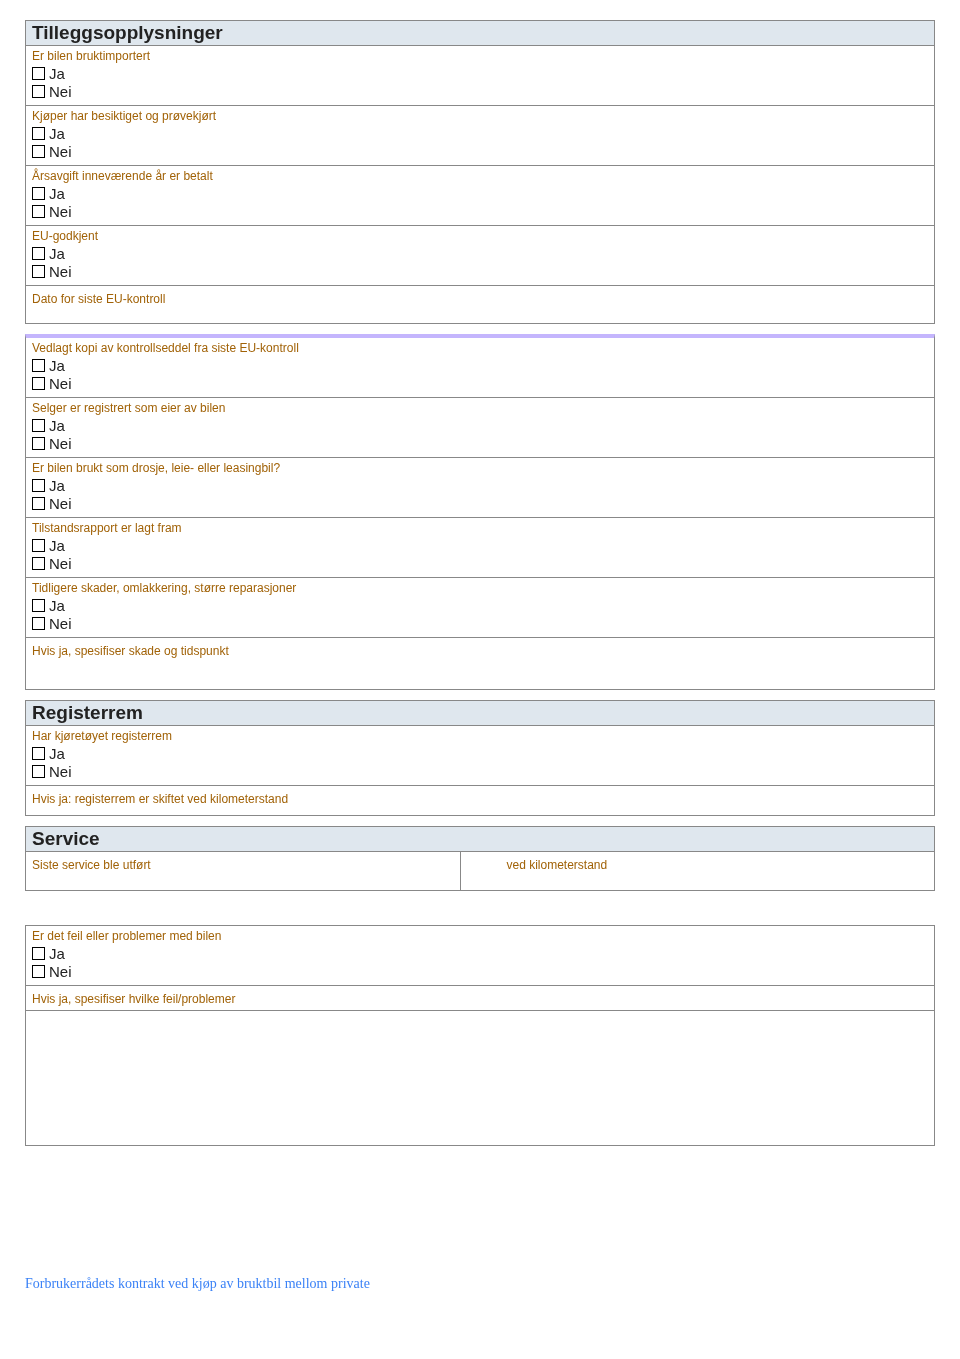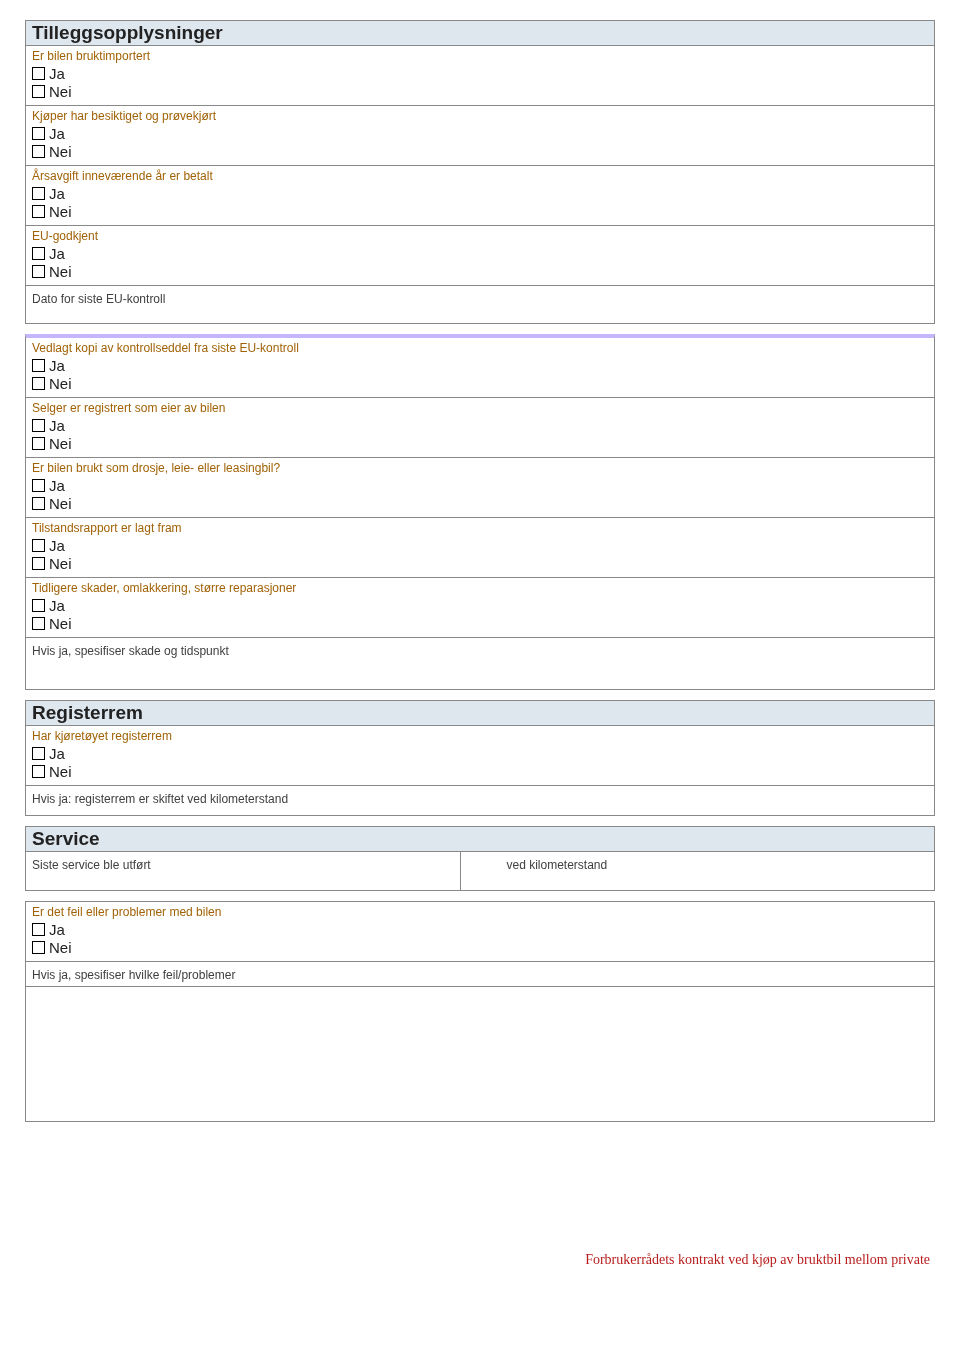--- a/index.html
+++ b/index.html
@@ -50,21 +50,21 @@
       color: #222;
     }
     .text-row {
       border: 1px solid #888;
       border-top: none;
       padding: 3px 6px;
       min-height: 38px;
     }
     .text-row-label {
       font-size: 12px;
-      color: #404040;
+      color: #a16207;
     }
     .gap {
       height: 10px;
     }
     .large-text-row {
       border: 1px solid #888;
       border-top: none;
       padding: 3px 6px;
       min-height: 52px;
     }
@@ -77,24 +77,24 @@
     .two-col-cell {
       flex: 1;
       padding: 3px 6px;
       min-height: 38px;
     }
     .two-col-cell:first-child {
       border-right: 1px solid #888;
     }
     .footer {
       margin-top: 130px;
-      text-align: right;
+      text-align: left;
       font-family: 'Times New Roman', Times, serif;
       font-size: 14px;
-      color: #b91c1c;
+      color: #3b82f6;
       padding-right: 5px;
     }
     .footer-line {
       display: block;
     }
     .large-bottom {
       border: 1px solid #888;
       border-top: none;
       min-height: 135px;
     }
@@ -250,21 +250,21 @@
   <div class="two-col-cell">
     <span class="text-row-label">Siste service ble utført</span>
   </div>
   <div class="two-col-cell">
     <span class="text-row-label">ved kilometerstand</span>
   </div>
 </div>
 
 <div class="gap"></div>
 
-<div class="question-row" style="border-top:1px solid #888;">
+<div class="question-row" style="border-top:1px solid #888;margin-top:24px;">
   <span class="question-label">Er det feil eller problemer med bilen</span>
   <div class="checkbox-line">
     <span class="checkbox"></span>
     <span class="checkbox-label">Ja</span>
   </div>
   <div class="checkbox-line">
     <span class="checkbox"></span>
     <span class="checkbox-label">Nei</span>
   </div>
 </div>

